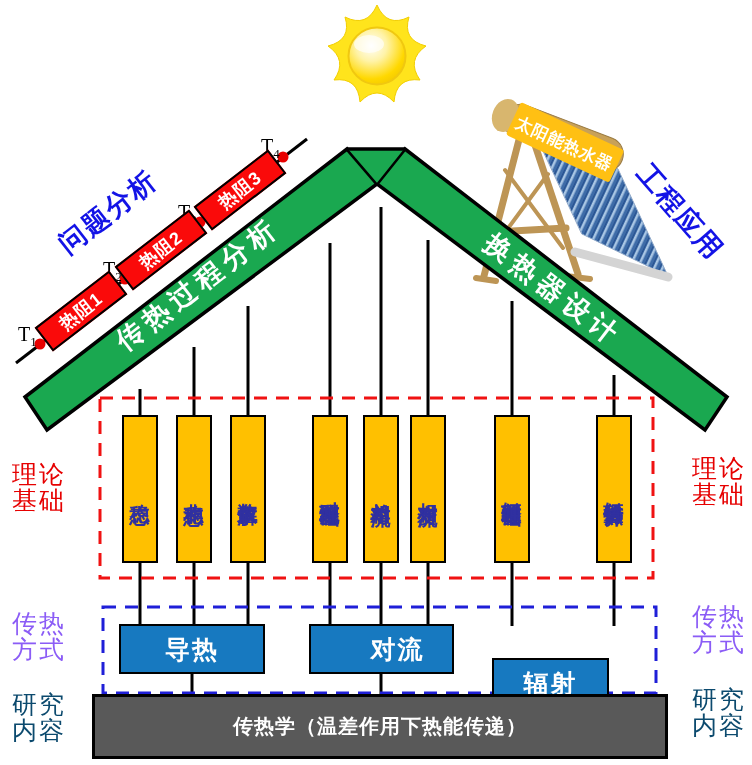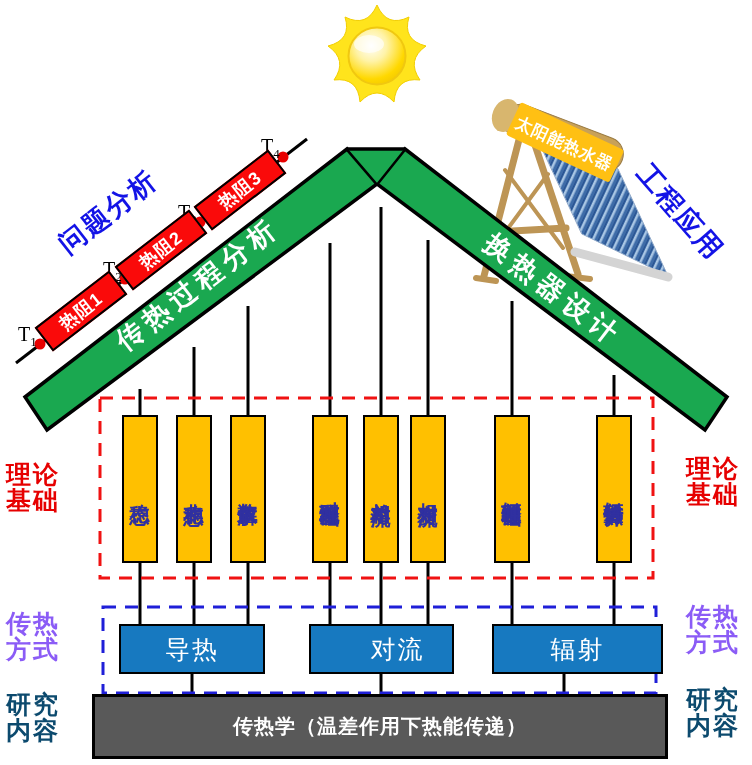--- a/index.html
+++ b/index.html
@@ -27,31 +27,31 @@
     box-sizing:border-box;display:flex;align-items:center;justify-content:center;
   }
   .bar span{
     writing-mode:vertical-rl;text-orientation:upright;
     font-weight:bold;font-size:20px;color:#3030A0;line-height:1;letter-spacing:1px;
   }
   
   .mode-box{
     position:absolute;top:624px;height:50px;background:#1779C0;border:2px solid #000;
     box-sizing:border-box;display:flex;align-items:center;justify-content:center;
-    color:#fff;font-weight:normal;font-size:25px;letter-spacing:2px;
+    color:#fff;font-weight:bold;font-size:25px;letter-spacing:2px;
   }
   
   .research-box{
     position:absolute;left:92px;top:694px;width:576px;height:65px;background:#595959;
     border:3px solid #000;box-sizing:border-box;display:flex;align-items:center;justify-content:center;
     color:#fff;font-weight:bold;font-size:20px;letter-spacing:1px;
   }
   
   .side-label{
-    position:absolute;width:60px;text-align:left;font-weight:bold;font-size:25px;
+    position:absolute;width:60px;text-align:right;font-weight:normal;font-size:25px;
     line-height:26px;letter-spacing:2px;
   }
   .side-red{color:#E60000;}
   .side-blue{color:#8b5cf6;}
   .side-black{color:#0c4a6e;}
 </style>
 </head>
 <body>
 
 <div class="canvas">
@@ -193,21 +193,21 @@
   <div class="bar" style="left:596px;">
       <span>辐射传热计算</span>
     </div>
 
   <div class="mode-box" style="left:119px;width:146px;">
       <span>导热</span>
     </div>
   <div class="mode-box" style="left:309px;width:145px;padding-left:32px;">
       <span>对流</span>
     </div>
-  <div class="mode-box" style="left:492px;width:171px;">
+  <div class="mode-box" style="left:492px;width:117px;margin-top:34px;">
       <span>辐射</span>
     </div>
 
   <div class="research-box">
     <span>传热学（温差作用下热能传递）</span>
   </div>
 
   <div class="side-label side-red" style="left:6px;top:461px;">
     <div>理论</div>
     <div>基础</div>

